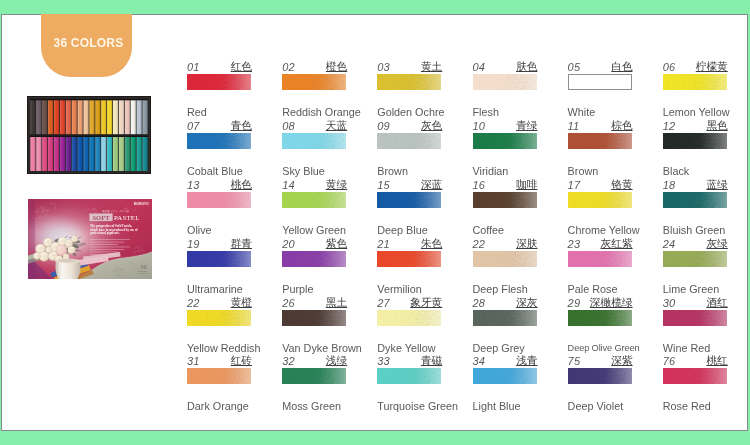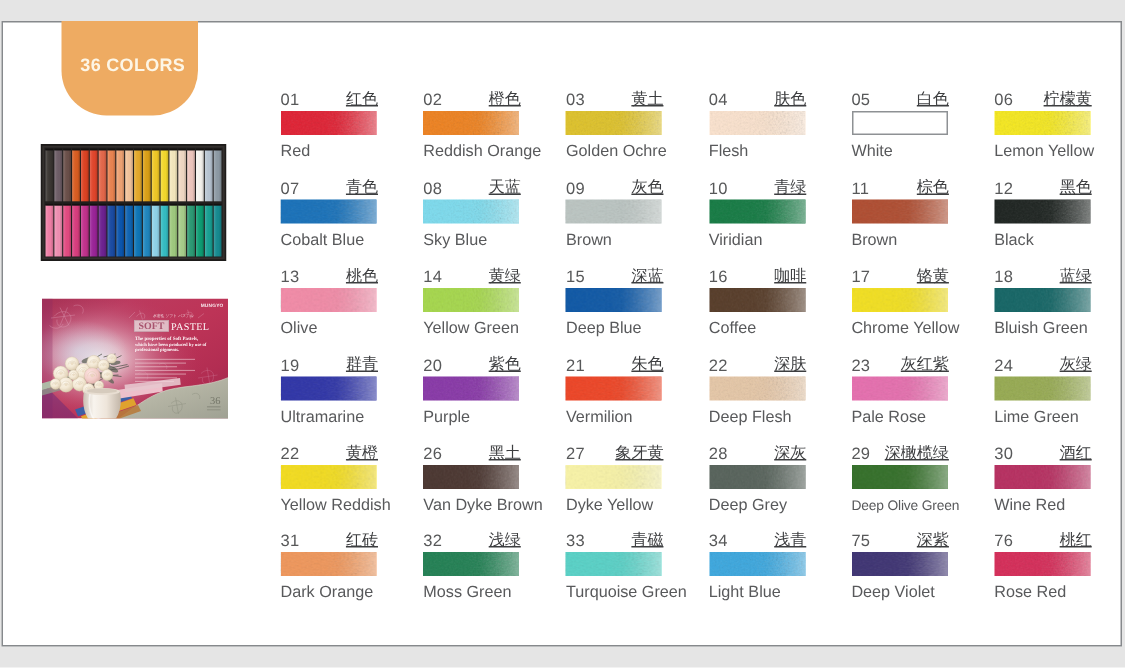--- a/index.html
+++ b/index.html
@@ -1,54 +1,54 @@
 <!DOCTYPE html>
 <html><head>
 <meta charset="utf-8">
 <title>36 Colors Soft Pastel Chart</title>
 <style>
   html,body{margin:0;padding:0;background:#fff;}
   body{width:750px;height:445px;overflow:hidden;
        font-family:"Liberation Sans","DejaVu Sans",sans-serif;
        -webkit-font-smoothing:antialiased;}
-  .page{position:absolute;left:0;top:0;width:750px;height:445px;background:#e5e5e5;}
+  .page{position:absolute;left:0;top:0;width:750px;height:445px;background:#86efac;}
   .frame{position:absolute;left:1px;top:14px;width:747px;height:417px;
          border:1px solid #86898c;box-sizing:border-box;background:#fff;}
   
   .badge{position:absolute;left:41px;top:14px;width:91px;height:63px;padding-bottom:5px;box-sizing:border-box;
          background:#eeab62;border-radius:0 0 30px 30px;z-index:6;
          display:flex;align-items:center;justify-content:center;}
   .badge-label{color:#fdf6e6;position:relative;left:2px;font-weight:bold;font-size:12px;letter-spacing:0.2px;
                font-family:"Liberation Sans",sans-serif;line-height:1;}
   
   .photo-box{position:absolute;left:27px;top:96px;width:124px;height:78px;z-index:4;}
   
   .photo-pkg{position:absolute;left:28px;top:199px;width:124px;height:80px;z-index:4;}
   
   .grid{position:absolute;left:187px;top:62px;z-index:3;}
   .cell{position:absolute;width:64px;}
   .hdr{position:relative;height:10px;}
   .num{position:absolute;left:0;top:1px;font-size:11px;color:#575859;line-height:9px;
-       letter-spacing:.2px;}
+       letter-spacing:.2px;font-style:italic;}
   .cn{position:absolute;right:-1px;top:-1px;font-size:10.7px;color:#3d3e40;line-height:10px;text-decoration:underline;}
   .bar{position:relative;margin-top:2px;height:16px;overflow:hidden;}
   .bar .grain{position:absolute;inset:0;width:100%;height:100%;mix-blend-mode:screen;opacity:.26;
       -webkit-mask-image:linear-gradient(90deg,rgba(0,0,0,.30) 0%,rgba(0,0,0,.42) 45%,rgba(0,0,0,1) 80%,rgba(0,0,0,1) 100%);
       mask-image:linear-gradient(90deg,rgba(0,0,0,.30) 0%,rgba(0,0,0,.42) 45%,rgba(0,0,0,1) 80%,rgba(0,0,0,1) 100%);}
   .bar .grain2{position:absolute;inset:0;width:100%;height:100%;mix-blend-mode:screen;opacity:.20;
       -webkit-mask-image:linear-gradient(90deg,rgba(0,0,0,.25) 0%,rgba(0,0,0,.40) 45%,rgba(0,0,0,1) 82%,rgba(0,0,0,1) 100%);
       mask-image:linear-gradient(90deg,rgba(0,0,0,.25) 0%,rgba(0,0,0,.40) 45%,rgba(0,0,0,1) 82%,rgba(0,0,0,1) 100%);}
     .bar .grain3{position:absolute;inset:0;width:100%;height:100%;mix-blend-mode:multiply;opacity:.34;
       -webkit-mask-image:linear-gradient(90deg,rgba(0,0,0,.40) 0%,rgba(0,0,0,.55) 45%,rgba(0,0,0,1) 78%,rgba(0,0,0,1) 100%);
       mask-image:linear-gradient(90deg,rgba(0,0,0,.40) 0%,rgba(0,0,0,.55) 45%,rgba(0,0,0,1) 78%,rgba(0,0,0,1) 100%);}
   .bar .fade{position:absolute;inset:0;
     background:linear-gradient(90deg,rgba(255,255,255,0) 0%,rgba(255,255,255,0) 58%,
                rgba(255,255,255,.10) 74%,rgba(255,255,255,.26) 90%,rgba(255,255,255,.38) 100%);}
   .bar.white-sw{border:1px solid #8e9194;box-sizing:border-box;background:#fff !important;}
-  .en{margin-top:6px;font-size:10.8px;color:#58595b;line-height:11px;white-space:nowrap;}
+  .en{margin-top:17px;font-size:10.8px;color:#58595b;line-height:11px;white-space:nowrap;}
   .en.small{font-size:9.2px;letter-spacing:-.1px;}
 </style>
 </head>
 <body>
 
 <svg width="0" height="0" style="position:absolute;left:-9999px" aria-hidden="true">
  <filter id="pgrain" x="0" y="0" width="100%" height="100%">
   <feTurbulence type="fractalNoise" baseFrequency="0.78 0.78" numOctaves="4" seed="5"></feTurbulence>
   <feColorMatrix type="saturate" values="0"></feColorMatrix>
   <feComponentTransfer>

